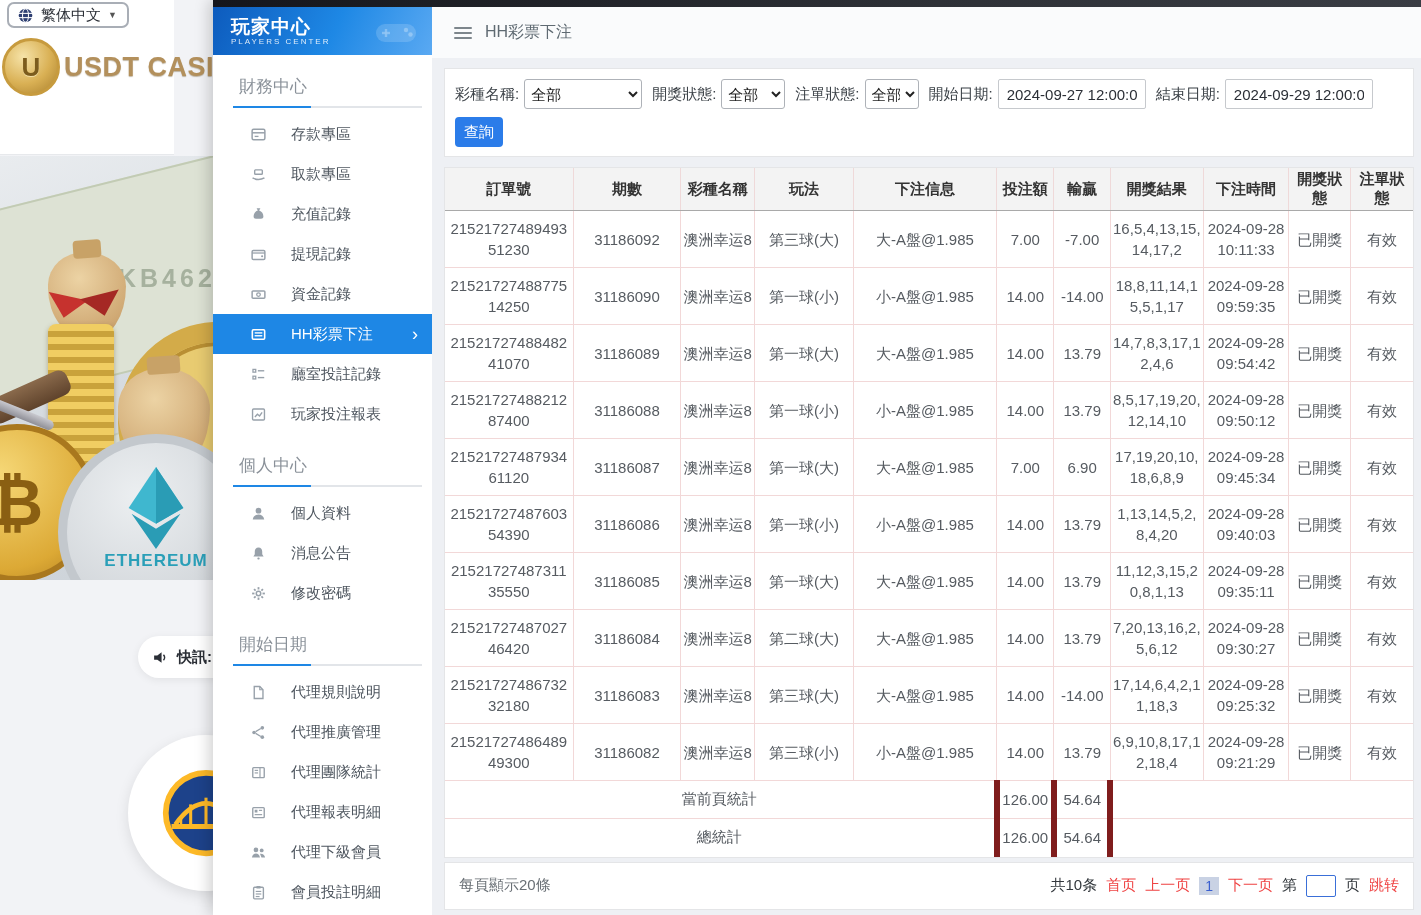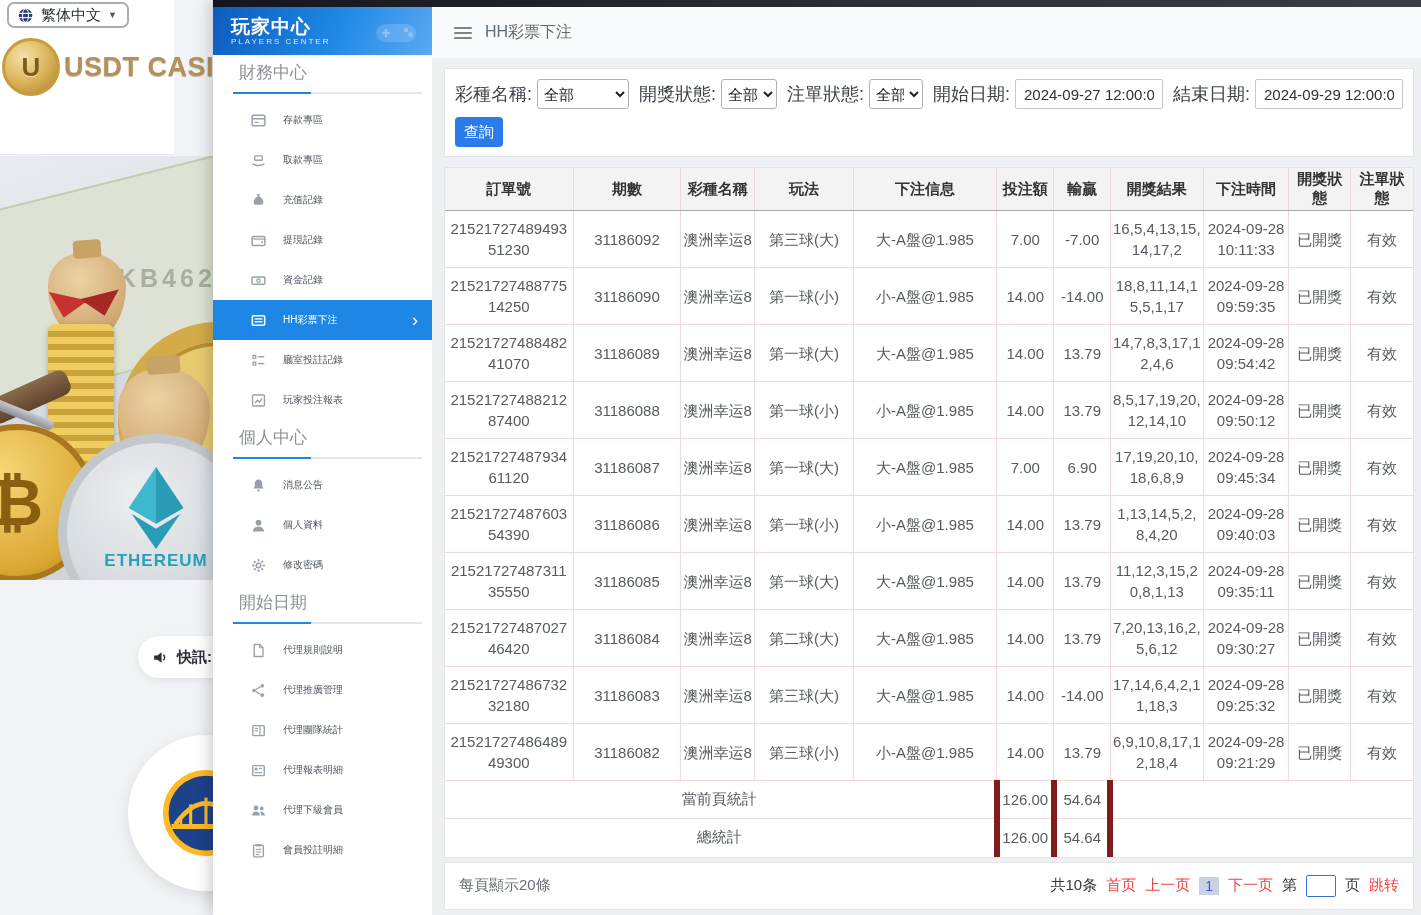--- a/index.html
+++ b/index.html
@@ -45,41 +45,41 @@
   .team-badge svg { width:92px; height:92px; }
 
   
   .panel { position:absolute; left:213px; top:0; width:1208px; height:915px; box-shadow:-4px 0 14px rgba(0,0,0,.18); }
   .panel-topline { position:absolute; left:0; top:0; width:100%; height:7px; background:linear-gradient(90deg,#15161c,#2e3137 60%,#3a3d44); z-index:9; }
   .sidebar { position:absolute; left:0; top:0; width:219px; height:915px; background:#fff; overflow:hidden; }
   .side-header { margin-top:7px; height:48px; background:linear-gradient(115deg,#0d5bbd 0%,#1e88e5 55%,#5aa9f2 100%); color:#fff; display:flex; align-items:center; justify-content:space-between; padding:0 14px 0 18px; position:relative; overflow:hidden; }
   .side-title { font-size:19px; font-weight:bold; letter-spacing:1px; line-height:20px; }
   .side-sub { font-size:8px; letter-spacing:2px; opacity:.85; }
   .gamepad { opacity:.45; }
-  .side-section { }
+  .side-section { padding-top:14px; }
   .side-sec-title { font-size:17px; color:#8a9199; padding:6px 0 8px 26px; }
   .side-divider { height:2px; background:#e2e5e9; margin:0 10px 6px 20px; position:relative; }
   .side-divider::before { content:""; position:absolute; left:0; top:0; width:78px; height:2px; background:#1e87e5; }
   .side-item { height:40px; display:flex; align-items:center; padding-left:37px; cursor:pointer; color:#4e565f; }
   .side-icon { width:17px; height:17px; color:#98a1aa; margin-right:16px; flex:none; }
   .side-icon svg { width:100%; height:100%; display:block; }
-  .side-label { font-size:10px; }
+  .side-label { font-size:15px;margin-left:8px; }
   .side-item.active { background:#1e87e5; color:#fff; }
   .side-item.active .side-icon { color:#fff; }
   .side-chevron { margin-left:auto; margin-right:14px; font-size:18px; line-height:1; color:#fff; }
 
   .main { position:absolute; left:219px; top:0; width:989px; height:915px; background:#eef0f4; }
   .main-header { margin-top:7px; height:51px; background:#fafbfc; display:flex; align-items:center; padding-left:22px; }
   .hamburger { display:inline-flex; flex-direction:column; gap:3px; width:18px; cursor:pointer; }
   .hamburger i { display:block; height:2px; background:#7d868c; border-radius:1px; }
   .page-title { margin-left:13px; font-size:16px; color:#5f6a72; }
 
   .filter-card { margin:10px 7px 0 12px; width:970px; background:#fff; border:1px solid #e4e5e7; padding:10px 10px 9px 10px; }
   .filter-row { display:flex; align-items:center; }
-  .filter-row label { font-size:18px; color:#3c4248; margin-right:5px; white-space:nowrap; }
+  .filter-row label { font-size:15px; color:#3c4248; margin-right:5px; white-space:nowrap; }
   .filter-row label:not(:first-child) { margin-left:10px; }
   .sel { height:30px; border:1px solid #aeb2b8; border-radius:3px; background:#fff; font-size:15px; color:#222; font-family:inherit; padding:0 2px; }
   .w-lottery { width:118px; }
   .w-draw { width:64px; }
   .w-order { width:54px; }
   .date-input { width:148px; height:30px; border:1px solid #c6c9cd; border-radius:2px; font-size:15px; color:#2b2f36; padding:0 8px; font-family:inherit; }
   .btn-query { margin-top:8px; width:48px; height:30px; background:#2b7ce9; color:#fff; border:none; border-radius:4px; font-size:15px; font-family:inherit; cursor:pointer; }
 
   .table-card { margin:10px 7px 0 12px; width:970px; background:#fff; border:1px solid #e4e5e7; }
   table { width:100%; border-collapse:collapse; table-layout:fixed; }
@@ -265,34 +265,34 @@
               </span>
               <span class="side-label">玩家投注報表</span>
             </div>
           </div>
           <div class="side-section">
             <div class="side-sec-title">個人中心</div>
             <div class="side-divider"></div>
             <div class="side-item">
               <span class="side-icon">
                 <svg viewBox="0 0 16 16">
+                  <circle cx="8" cy="5.3" r="2.7" fill="currentColor"></circle>
+                  <path d="M2.6 13.6c.5-3.1 2.9-4.6 5.4-4.6s4.9 1.5 5.4 4.6z" fill="currentColor"></path>
+                </svg>
+              </span>
+              <span class="side-label">個人資料</span>
+            </div>
+            <div class="side-item">
+              <span class="side-icon">
+                <svg viewBox="0 0 16 16">
                   <path d="M8 2.4c-2.3 0-3.5 1.7-3.5 3.9v2.5L3.2 10.8h9.6L11.5 8.8V6.3c0-2.2-1.2-3.9-3.5-3.9z" fill="currentColor"></path>
                   <rect x="6.9" y="11.8" width="2.2" height="1.8" rx="0.9" fill="currentColor"></rect>
                 </svg>
               </span>
               <span class="side-label">消息公告</span>
-            </div>
-            <div class="side-item">
-              <span class="side-icon">
-                <svg viewBox="0 0 16 16">
-                  <circle cx="8" cy="5.3" r="2.7" fill="currentColor"></circle>
-                  <path d="M2.6 13.6c.5-3.1 2.9-4.6 5.4-4.6s4.9 1.5 5.4 4.6z" fill="currentColor"></path>
-                </svg>
-              </span>
-              <span class="side-label">個人資料</span>
             </div>
             <div class="side-item">
               <span class="side-icon">
                 <svg viewBox="0 0 16 16">
                   <circle cx="8" cy="8" r="2.1" fill="none" stroke="currentColor" stroke-width="1.4"></circle>
                   <g stroke="currentColor" stroke-width="1.7">
                     <line x1="8" y1="2" x2="8" y2="4.2"></line>
                     <line x1="8" y1="11.8" x2="8" y2="14"></line>
                     <line x1="2" y1="8" x2="4.2" y2="8"></line>
                     <line x1="11.8" y1="8" x2="14" y2="8"></line>

